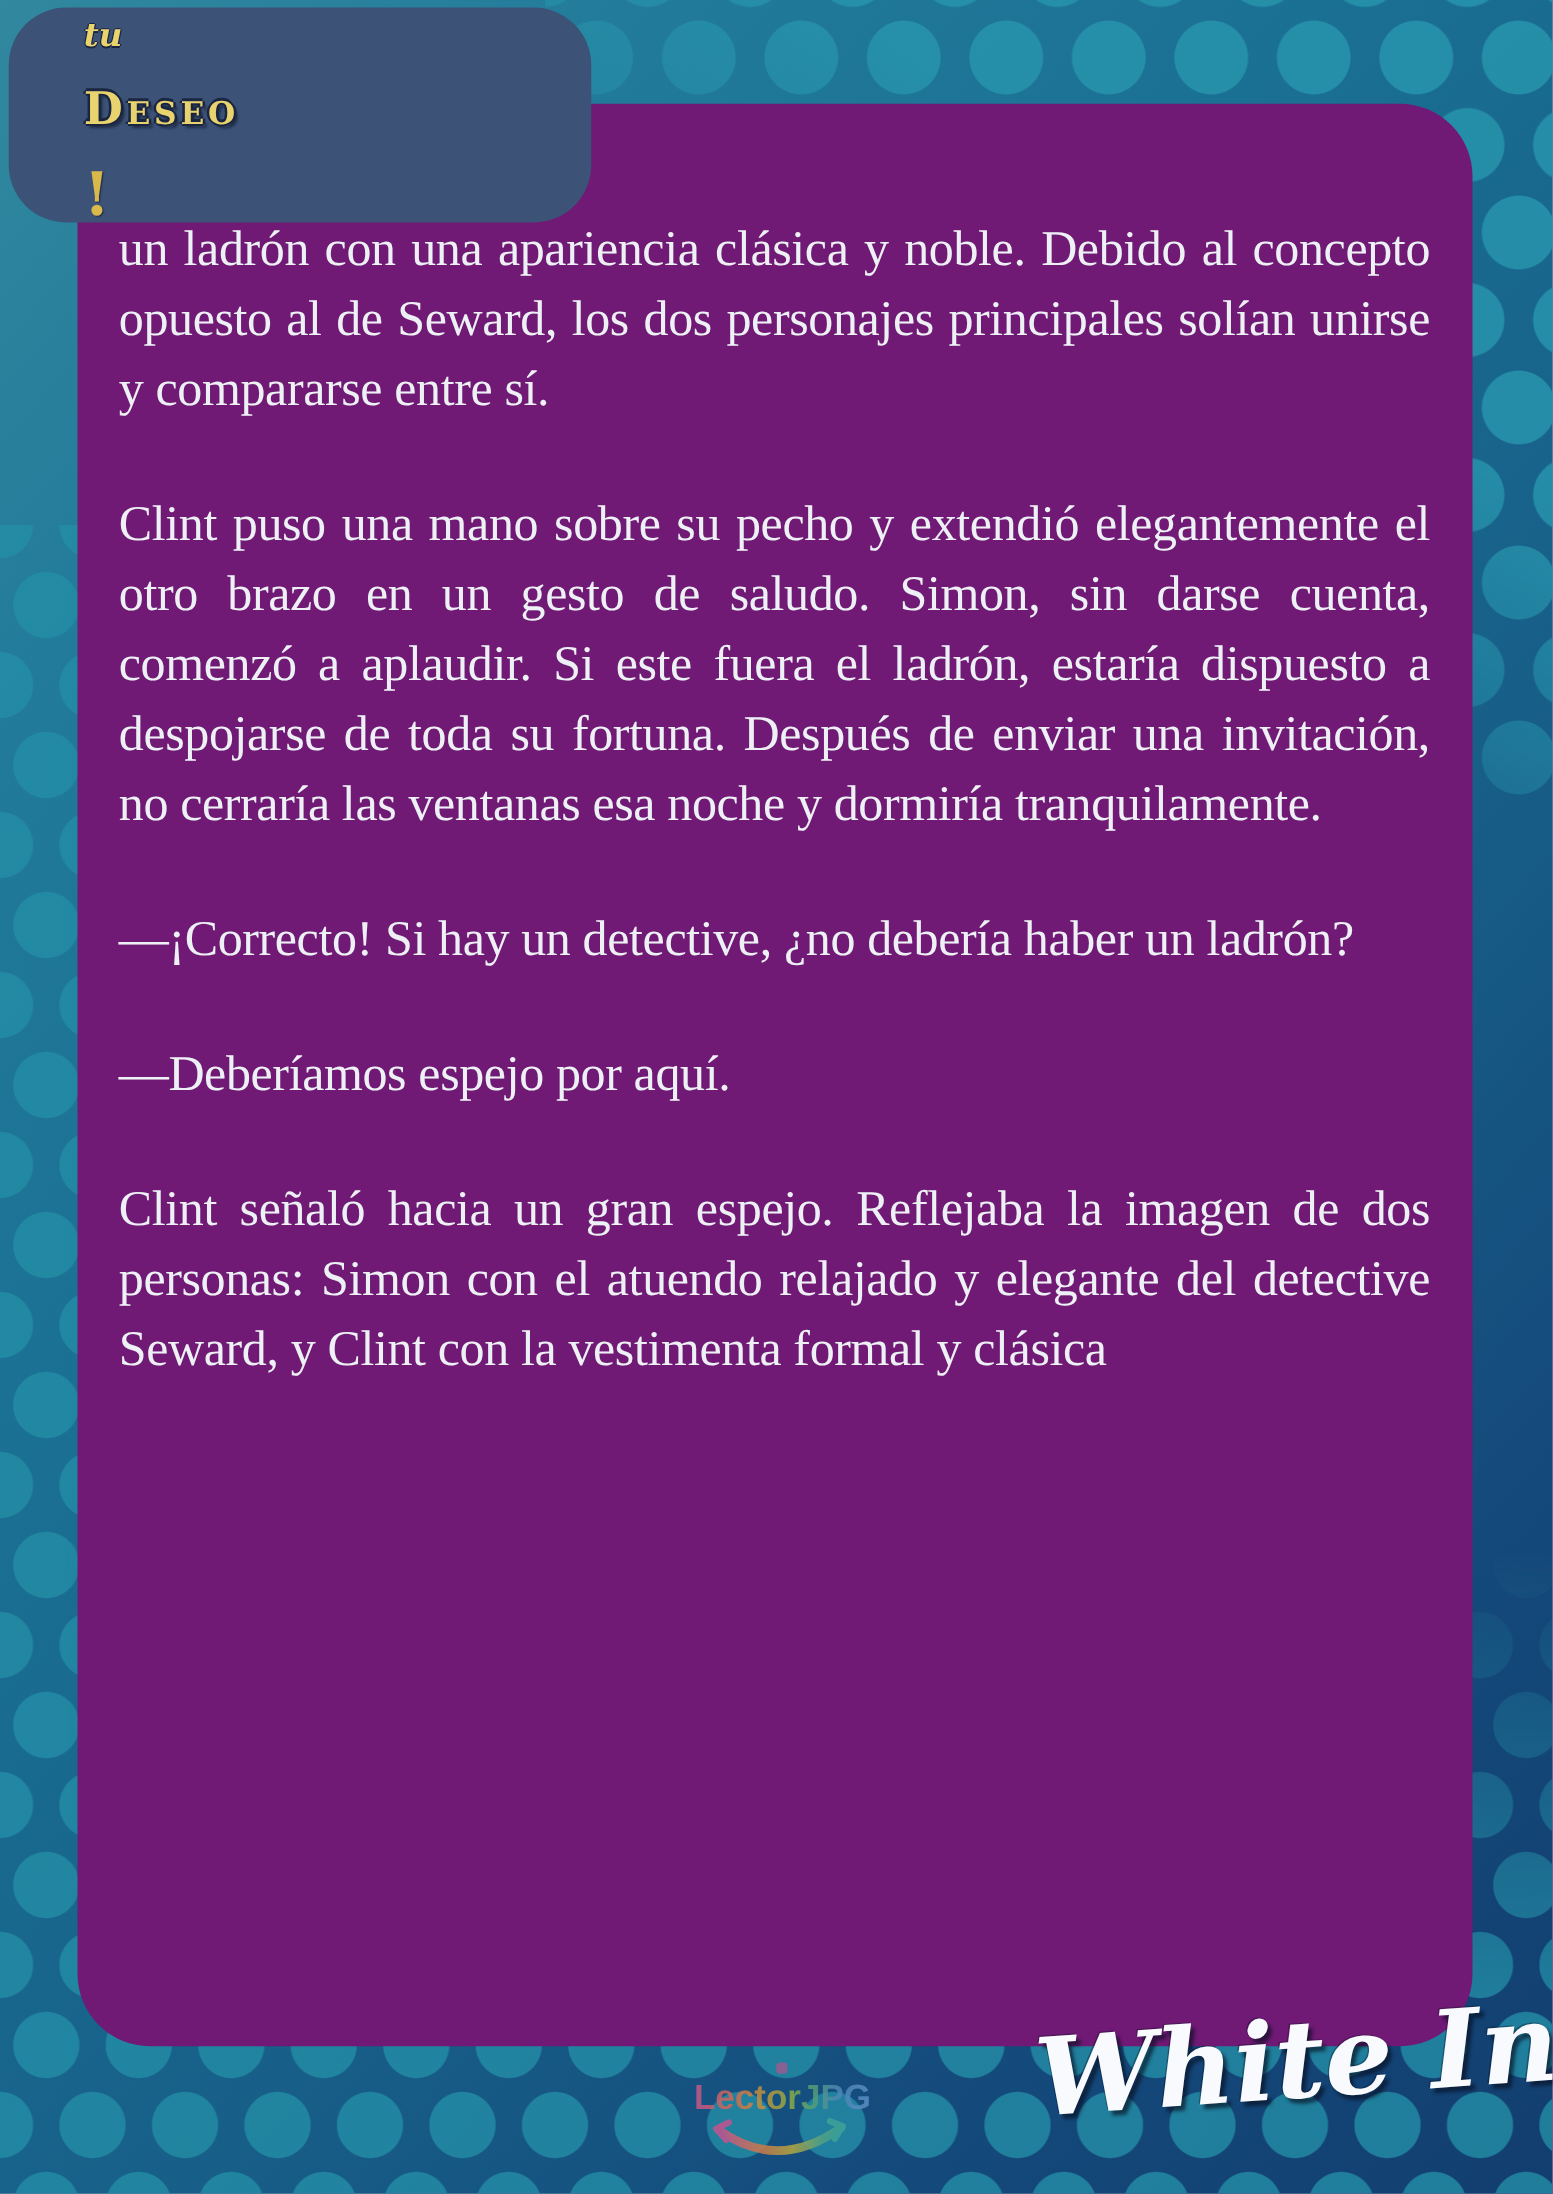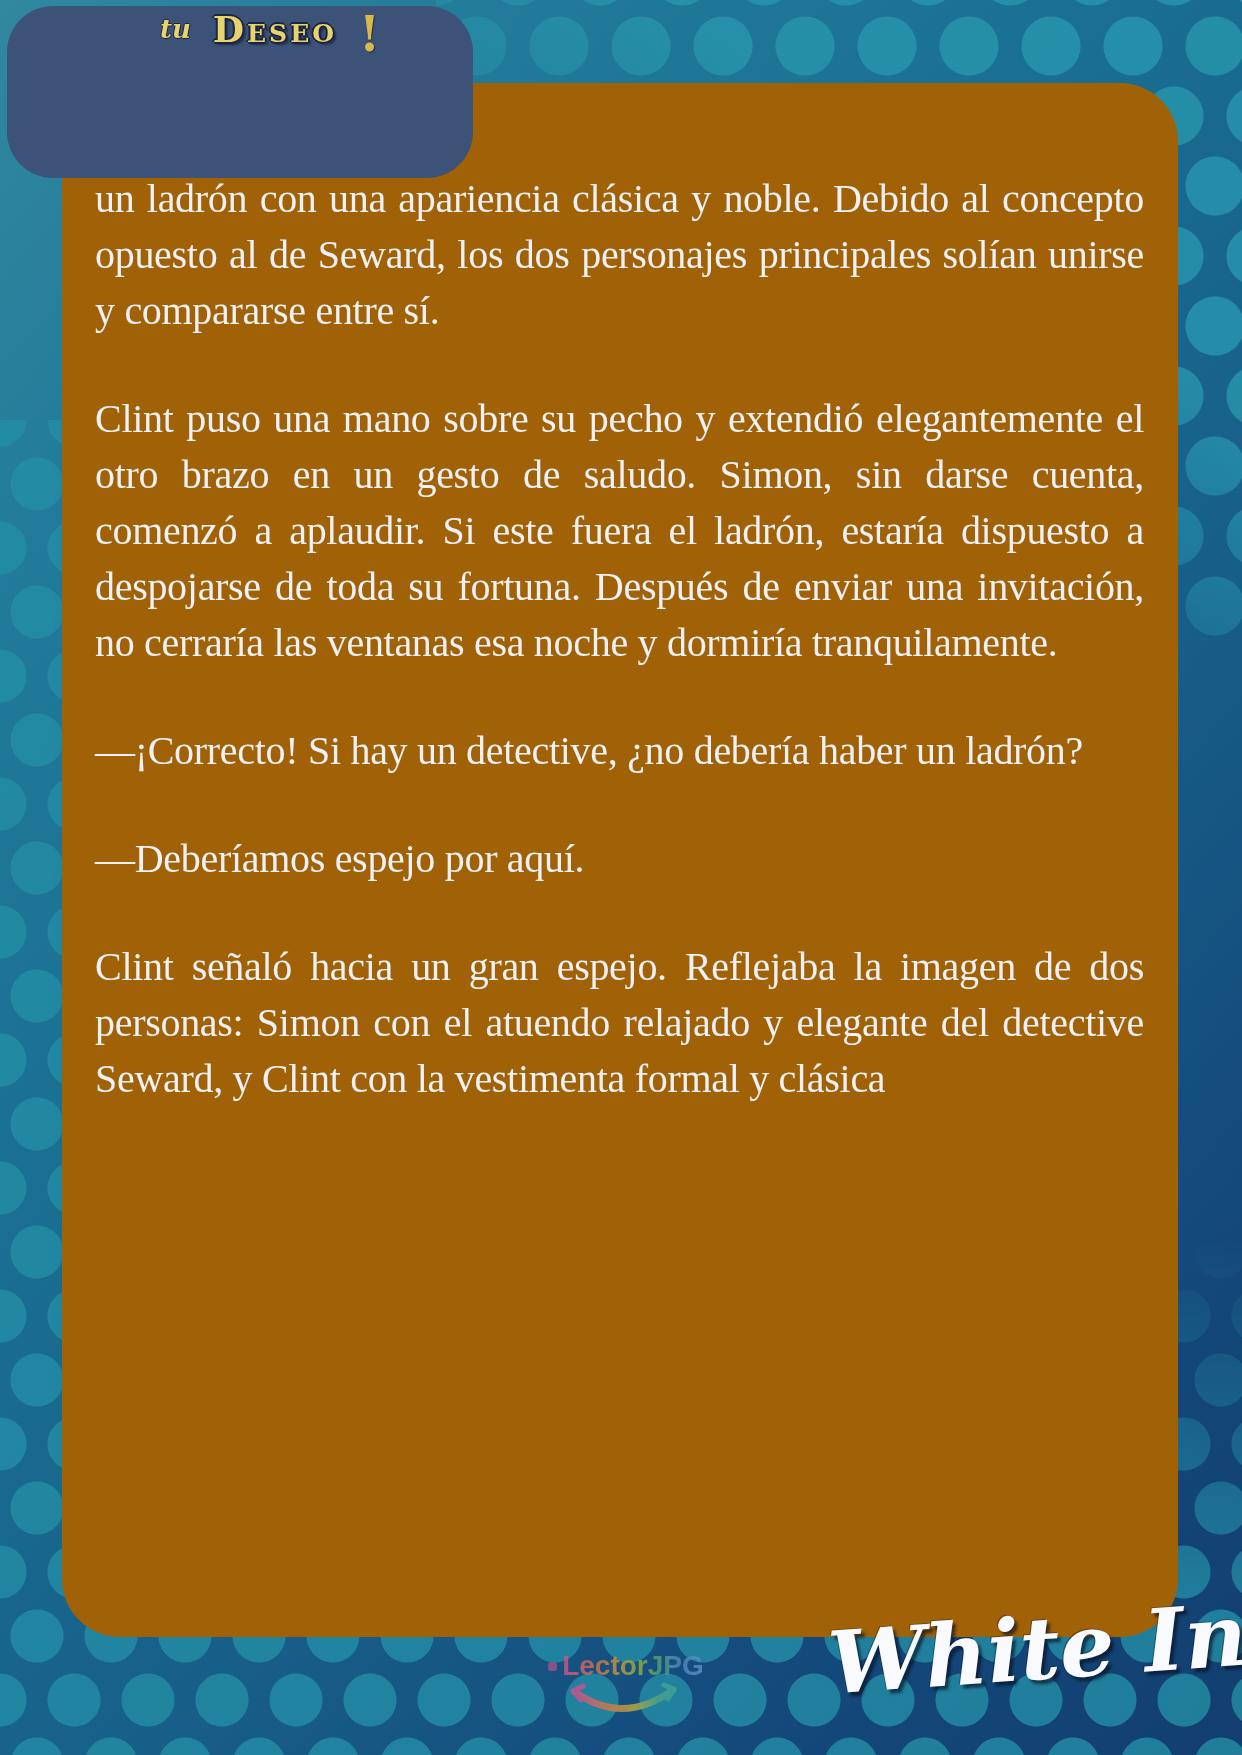--- a/index.html
+++ b/index.html
@@ -44,48 +44,48 @@
     background:#3C5277; border-radius:46px; z-index:3;
     color:#E8D36E; text-align:center;
   }
   .badge .l1 {
     margin-top:16px; font-family:"DejaVu Serif", serif; font-style:italic; font-weight:bold;
     font-size:46px; letter-spacing:1px;
     text-shadow:-2px 0 #1A2541,2px 0 #1A2541,0 -2px #1A2541,0 2px #1A2541,
                 -1px -1px #1A2541,1px 1px #1A2541,-1px 1px #1A2541,1px -1px #1A2541,
                  3px 3px 2px rgba(10,16,32,.55);
   }
-  .badge .l2 { display:flex; justify-content:center; align-items:flex-start; gap:22px; margin-top:2px; margin-left:60px; }
+  .badge .l2 { display:flex; justify-content:center; align-items:flex-start; gap:22px; margin-top:2px; margin-left:60px;flex-direction:column; }
   .badge .tu {
     font-family:"DejaVu Serif", serif; font-style:italic; font-weight:bold; font-size:26px; margin-top:6px;
     text-shadow:-1px 0 #1A2541,1px 0 #1A2541,0 -1px #1A2541,0 1px #1A2541;
   }
   .badge .deseo {
     font-family:"DejaVu Serif", serif; font-weight:bold; font-variant:small-caps; font-size:36px; letter-spacing:3px;
     text-shadow:-2px 0 #1A2541,2px 0 #1A2541,0 -2px #1A2541,0 2px #1A2541,
                 -1px -1px #1A2541,1px 1px #1A2541, 3px 3px 2px rgba(10,16,32,.55);
   }
   .badge .bang { font-family:"DejaVu Serif", serif; font-weight:bold; font-size:48px; color:#D9B84C; margin-top:-2px;
     text-shadow:1px 1px 1px rgba(10,16,32,.5); }
 
   
   .card {
     position:absolute; left:62px; top:83px; width:1116px; height:1554px;
-    background:#a16207; border-radius:58px; z-index:2;
+    background:#701a75; border-radius:58px; z-index:2;
     box-sizing:border-box; padding:88px 34px 12px 33px; overflow:hidden;
   }
   .card p {
     margin:0; color:#EDF0F4; font-size:40px; line-height:56px;
     text-align:justify; letter-spacing:-0.3px;
   }
   .card p + p { margin-top:52px; }
 
   
   .lector-wrap { position:absolute; left:536px; top:1650px; width:180px; text-align:center; z-index:2; opacity:.85; }
-  .lector-line { display:flex; justify-content:center; align-items:center; gap:3px; }
+  .lector-line { display:flex; justify-content:center; align-items:center; gap:3px;flex-direction:column; }
   .lector-dot { width:9px; height:9px; border-radius:3px; background:#B9538D; opacity:.8; margin-right:2px; }
   .lector-text {
     font-family:"Liberation Sans", sans-serif; font-weight:bold; font-size:28px; letter-spacing:0;
     background:linear-gradient(90deg,#C4548F 0%,#CE6A52 22%,#C1953C 40%,#8CAB47 55%,#55A06F 66%,#4E86B9 82%,#5B8FC6 100%);
     -webkit-background-clip:text; background-clip:text; color:transparent;
   }
   .smile { margin-top:0; }
 
   
   .signature {

